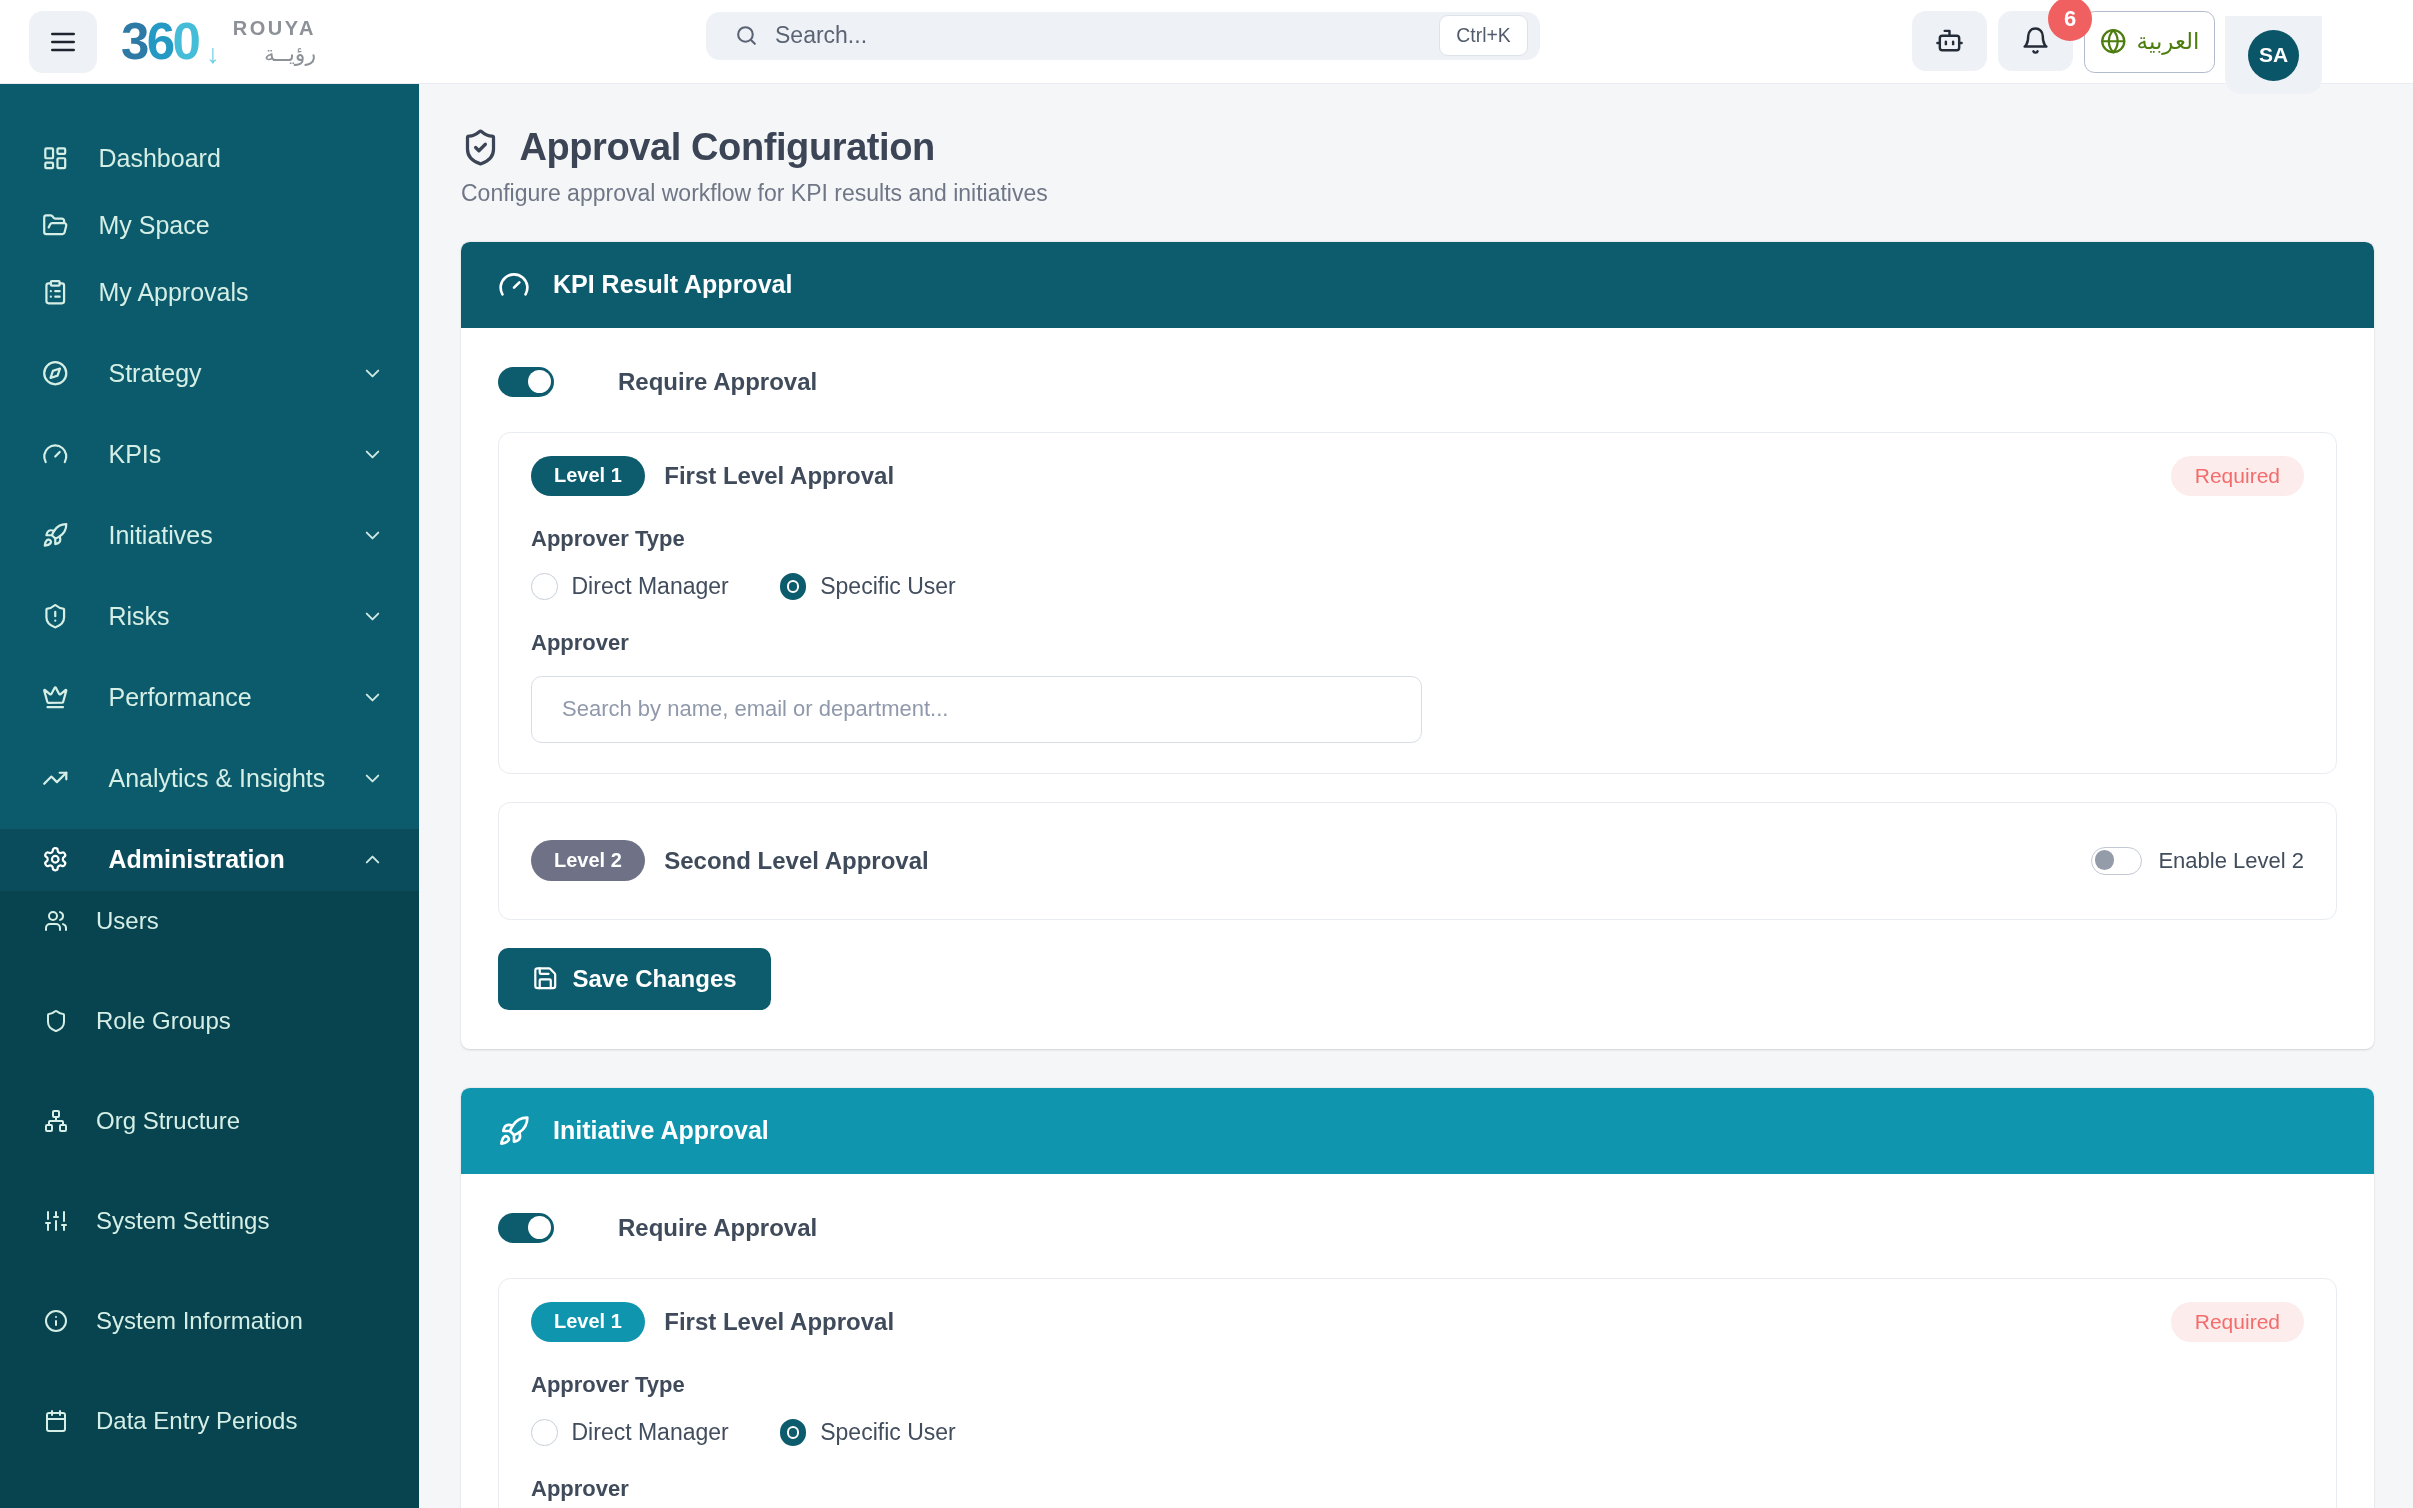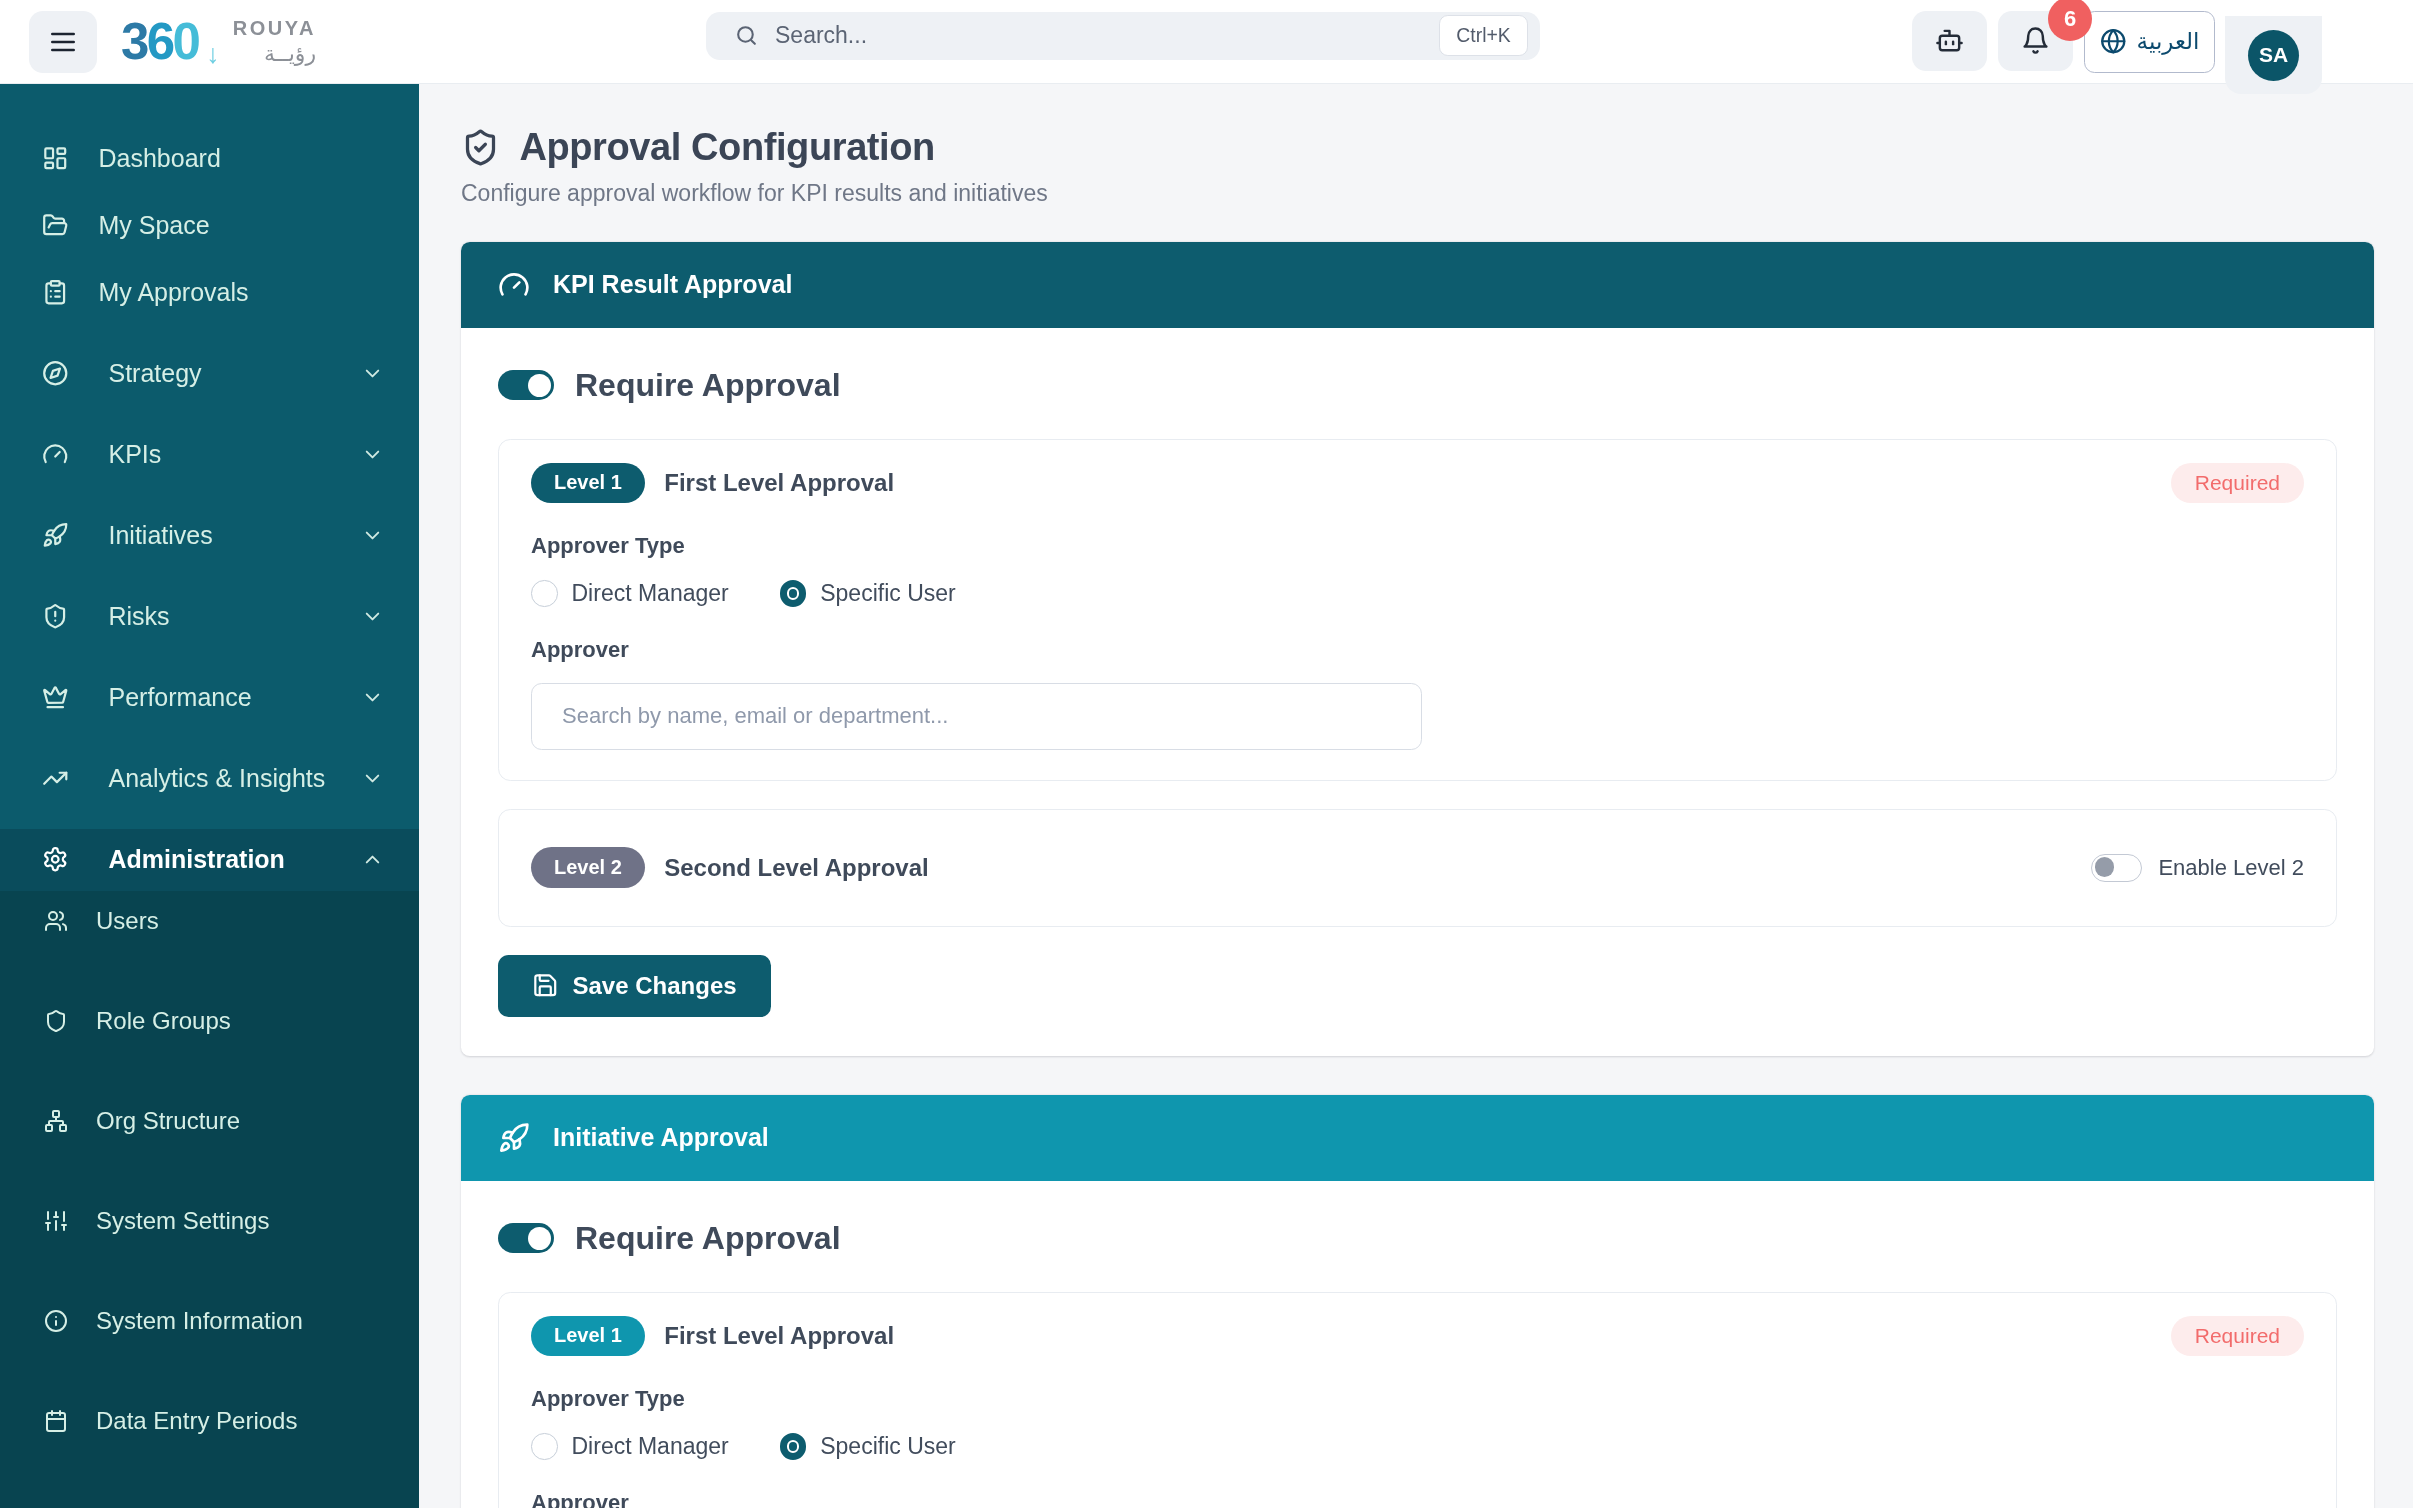--- a/index.html
+++ b/index.html
@@ -56,21 +56,21 @@
   .bellbtn { left: 1998px; }
   .notif-badge {
     position: absolute; left: 2048px; top: -3.5px; width: 44px; height: 44px;
     border-radius: 50%; background: #f06060; color: #fff; font-size: 22px; font-weight: 600;
     display: flex; align-items: center; justify-content: center; z-index: 6;
   }
   .langbtn {
     position: absolute; left: 2084px; top: 10.6px; width: 131px; height: 62px;
     background: #ffffff; border: 1.8px solid #b2bacd; border-radius: 10.6px; cursor: pointer;
     display: flex; align-items: center; justify-content: center; gap: 10.6px;
-    color: #0c4a6e; font-size: 23px; font-family: inherit;
+    color: #4d7c0f; font-size: 23px; font-family: inherit;
   }
   .langbtn .icon { width: 26.5px; height: 26.5px; }
   .avatar-wrap {
     position: absolute; left: 2225px; top: 16px; width: 97px; height: 78px;
     background: #eef1f5; border-radius: 0 0 16px 16px;
     display: flex; align-items: center; justify-content: center; cursor: pointer;
   }
   .avatar {
     width: 51px; height: 51px; border-radius: 50%; background: #0b5568;
     color: #fff; font-size: 21px; font-weight: 700;
@@ -135,21 +135,21 @@
   .toggle.on { background: #0d5c6e; }
   .toggle.on::after {
     content: ""; position: absolute; right: 3.5px; top: 3.5px;
     width: 23px; height: 23px; border-radius: 50%; background: #fff;
   }
   .toggle.off { width: 51px; height: 28px; background: #ffffff; border: 1.8px solid #c3c9d4; }
   .toggle.off::after {
     content: ""; position: absolute; left: 2.6px; top: 2.6px;
     width: 19.4px; height: 19.4px; border-radius: 50%; background: #959ca9;
   }
-  .toggle-label { font-size: 32px; font-weight: 600; color: #3f4a5a; }
+  .toggle-label { font-size: 24px; font-weight: 600; color: #3f4a5a; margin-left: 43px; }
 
   .level-box {
     margin-top: 35px; border: 1.3px solid #e8ecf1; border-radius: 12.3px;
     padding: 23px 32px 30px; background: #ffffff;
   }
   .lv-head { display: flex; align-items: center; gap: 19.4px; }
   .lv-badge { padding: 8.8px 23px; border-radius: 21px; color: #fff; font-size: 20px; font-weight: 600; white-space: nowrap; }
   .lv-badge.dark { background: #0d5c6e; }
   .lv-badge.bright { background: #0f96ae; }
   .lv-badge.gray { background: #6f7287; }

